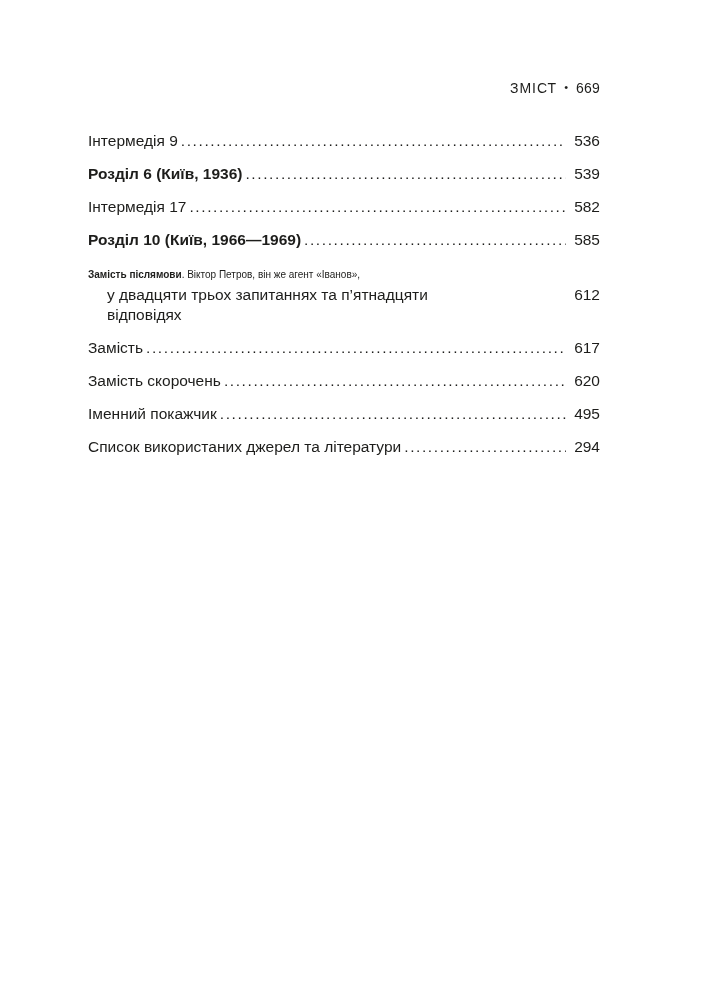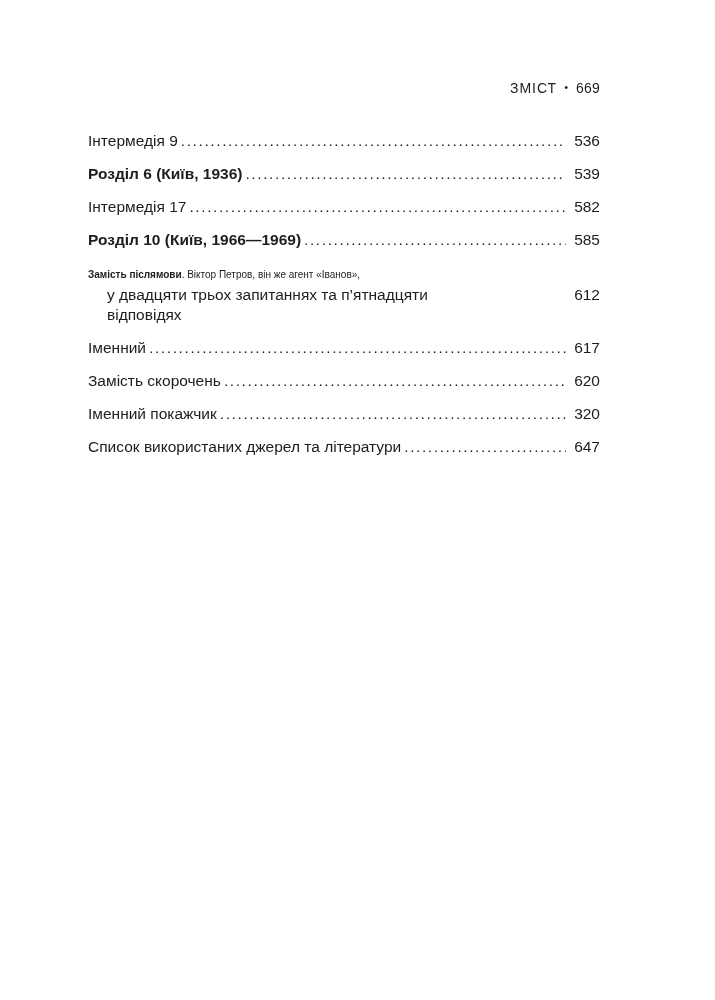--- a/index.html
+++ b/index.html
@@ -75,33 +75,33 @@
   </div>
       <div class="ml gap-top">
     <div class="line1"><b>Замість післямови</b><span>. Віктор Петров, він же агент «Іванов»,</span></div>
     <div class="line2">
       <span class="label">у двадцяти трьох запитаннях та п’ятнадцяти відповідях</span>
       <span class="dots"></span>
       <span class="folio-num">612</span>
     </div>
   </div>
       <div class="row">
-    <span class="label">Іменний</span>
+    <span class="label">Замість</span>
     <span class="dots"></span>
     <span class="folio-num">617</span>
   </div>
       <div class="row">
     <span class="label">Замість скорочень</span>
     <span class="dots"></span>
     <span class="folio-num">620</span>
   </div>
       <div class="row">
     <span class="label">Іменний покажчик</span>
     <span class="dots"></span>
-    <span class="folio-num">320</span>
+    <span class="folio-num">495</span>
   </div>
       <div class="row">
     <span class="label">Список використаних джерел та літератури</span>
     <span class="dots"></span>
-    <span class="folio-num">647</span>
+    <span class="folio-num">294</span>
   </div>
     </div>
 </div>
 
 </body></html>

